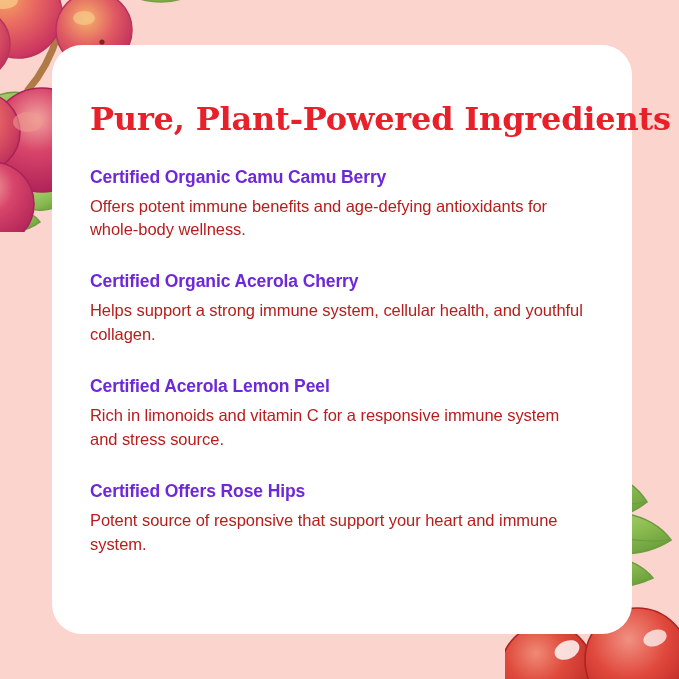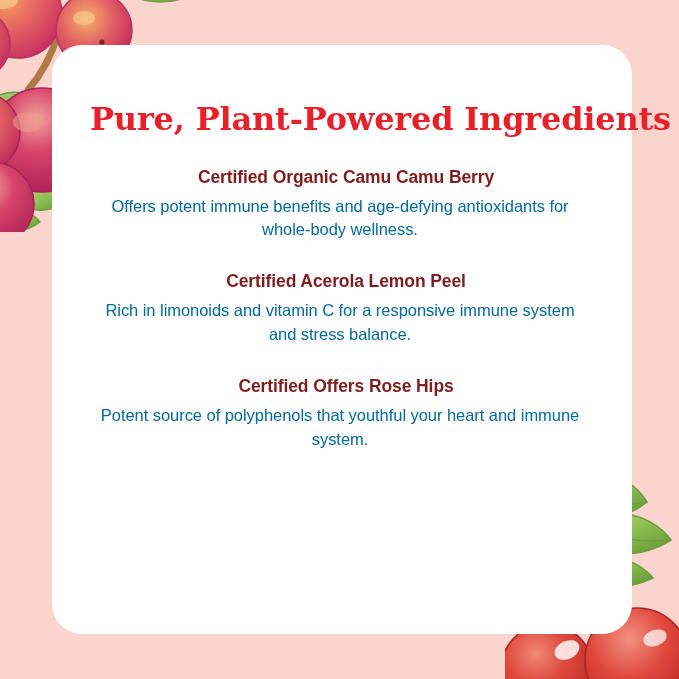--- a/index.html
+++ b/index.html
@@ -35,21 +35,20 @@
 
   
   #card {
     position: absolute;
     left: 52px;
     top: 45px;
     width: 580px;
     height: 589px;
     background: #ffffff;
     border-radius: 30px;
-    text-align: center;
   }
 
   #card-inner {
     position: absolute;
     left: 38px;
     top: 58px;
     right: 30px;
   }
 
   #page-title {
@@ -60,31 +59,31 @@
     line-height: 1.05;
     letter-spacing: -0.2px;
     margin: 0 0 30px 0;
     white-space: nowrap;
   }
 
   .ingredient { margin-bottom: 30px; }
   .ingredient:last-child { margin-bottom: 0; }
 
   .ingredient-name {
-    color: #7f1d1d;
+    color: #6d28d9;
     font-family: "Liberation Sans", sans-serif;
     font-weight: bold;
     font-size: 17.5px;
     line-height: 1.2;
     letter-spacing: -0.1px;
     margin: 0 0 7px 0;
   }
 
   .ingredient-desc {
-    color: #0369a1;
+    color: #b91c1c;
     font-family: "Liberation Sans", sans-serif;
     font-weight: normal;
     font-size: 16.5px;
     line-height: 1.42;
     letter-spacing: -0.05px;
     margin: 0;
     max-width: 500px;
   }
 </style>
 </head>
@@ -190,27 +189,31 @@
   <div id="card">
     <div id="card-inner">
 
       <h1 id="page-title">Pure, Plant-Powered Ingredients</h1>
 
       <div class="ingredient">
         <p class="ingredient-name">Certified Organic Camu Camu Berry</p>
         <p class="ingredient-desc">Offers potent immune benefits and age-defying antioxidants for whole-body wellness.</p>
       </div>
 
+      <div class="ingredient">
+        <p class="ingredient-name">Certified Organic Acerola Cherry</p>
+        <p class="ingredient-desc">Helps support a strong immune system, cellular health, and youthful collagen.</p>
+      </div>
 
       <div class="ingredient">
         <p class="ingredient-name">Certified Acerola Lemon Peel</p>
-        <p class="ingredient-desc">Rich in limonoids and vitamin C for a responsive immune system and stress balance.</p>
+        <p class="ingredient-desc">Rich in limonoids and vitamin C for a responsive immune system and stress source.</p>
       </div>
 
       <div class="ingredient">
         <p class="ingredient-name">Certified Offers Rose Hips</p>
-        <p class="ingredient-desc">Potent source of polyphenols that youthful your heart and immune system.</p>
+        <p class="ingredient-desc">Potent source of responsive that support your heart and immune system.</p>
       </div>
 
     </div>
   </div>
 
 </div>
 
 </body></html>

